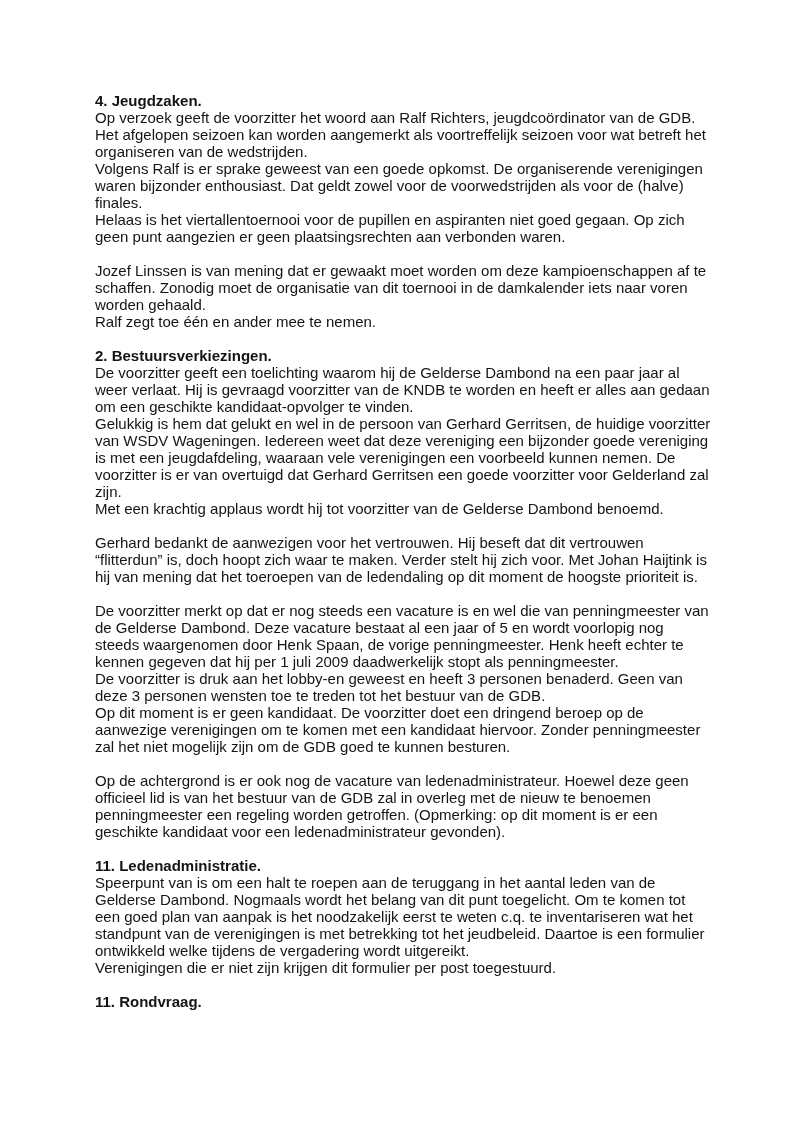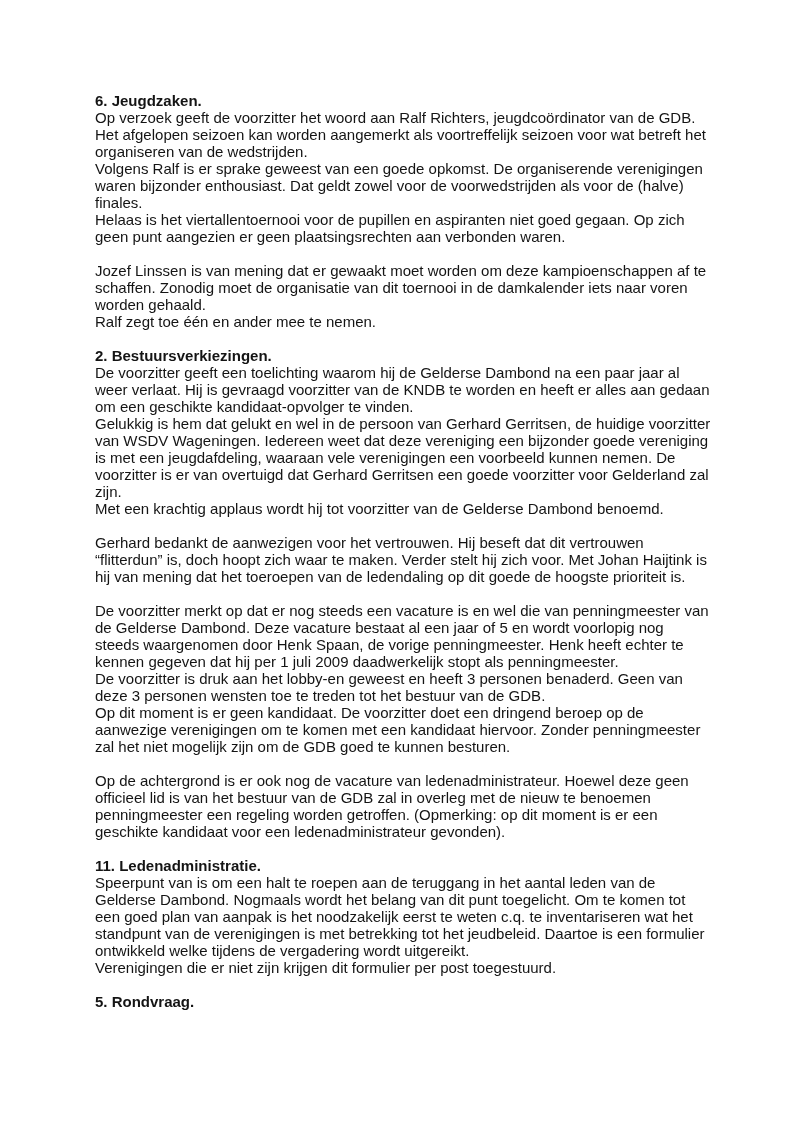--- a/index.html
+++ b/index.html
@@ -42,21 +42,21 @@
   .blank-line {
     height: 17px;
   }
 </style>
 </head>
 <body>
 
 <div class="page">
   <div class="doc">
 
-    <div class="block heading">6. Jeugdzaken.</div>
+    <div class="block heading">4. Jeugdzaken.</div>
     <div class="block">Op verzoek geeft de voorzitter het woord aan Ralf Richters, jeugdcoördinator van de GDB.
 Het afgelopen seizoen kan worden aangemerkt als voortreffelijk seizoen voor wat betreft het
 organiseren van de wedstrijden.
 Volgens Ralf is er sprake geweest van een goede opkomst. De organiserende verenigingen
 waren bijzonder enthousiast. Dat geldt zowel voor de voorwedstrijden als voor de (halve)
 finales.
 Helaas is het viertallentoernooi voor de pupillen en aspiranten niet goed gegaan. Op zich
 geen punt aangezien er geen plaatsingsrechten aan verbonden waren.</div>
 
     <div class="blank-line"></div>
@@ -76,21 +76,21 @@
 van WSDV Wageningen. Iedereen weet dat deze vereniging een bijzonder goede vereniging
 is met een jeugdafdeling, waaraan vele verenigingen een voorbeeld kunnen nemen. De
 voorzitter is er van overtuigd dat Gerhard Gerritsen een goede voorzitter voor Gelderland zal
 zijn.
 Met een krachtig applaus wordt hij tot voorzitter van de Gelderse Dambond benoemd.</div>
 
     <div class="blank-line"></div>
 
     <div class="block">Gerhard bedankt de aanwezigen voor het vertrouwen. Hij beseft dat dit vertrouwen
 “flitterdun” is, doch hoopt zich waar te maken. Verder stelt hij zich voor. Met Johan Haijtink is
-hij van mening dat het toeroepen van de ledendaling op dit goede de hoogste prioriteit is.</div>
+hij van mening dat het toeroepen van de ledendaling op dit moment de hoogste prioriteit is.</div>
 
     <div class="blank-line"></div>
 
     <div class="block">De voorzitter merkt op dat er nog steeds een vacature is en wel die van penningmeester van
 de Gelderse Dambond. Deze vacature bestaat al een jaar of 5 en wordt voorlopig nog
 steeds waargenomen door Henk Spaan, de vorige penningmeester. Henk heeft echter te
 kennen gegeven dat hij per 1 juli 2009 daadwerkelijk stopt als penningmeester.
 De voorzitter is druk aan het lobby-en geweest en heeft 3 personen benaderd. Geen van
 deze 3 personen wensten toe te treden tot het bestuur van de GDB.
 Op dit moment is er geen kandidaat. De voorzitter doet een dringend beroep op de
@@ -109,16 +109,16 @@
     <div class="block heading">11. Ledenadministratie.</div>
     <div class="block">Speerpunt van is om een halt te roepen aan de teruggang in het aantal leden van de
 Gelderse Dambond. Nogmaals wordt het belang van dit punt toegelicht. Om te komen tot
 een goed plan van aanpak is het noodzakelijk eerst te weten c.q. te inventariseren wat het
 standpunt van de verenigingen is met betrekking tot het jeudbeleid. Daartoe is een formulier
 ontwikkeld welke tijdens de vergadering wordt uitgereikt.
 Verenigingen die er niet zijn krijgen dit formulier per post toegestuurd.</div>
 
     <div class="blank-line"></div>
 
-    <div class="block heading">5. Rondvraag.</div>
+    <div class="block heading">11. Rondvraag.</div>
 
   </div>
 </div>
 
 </body></html>

